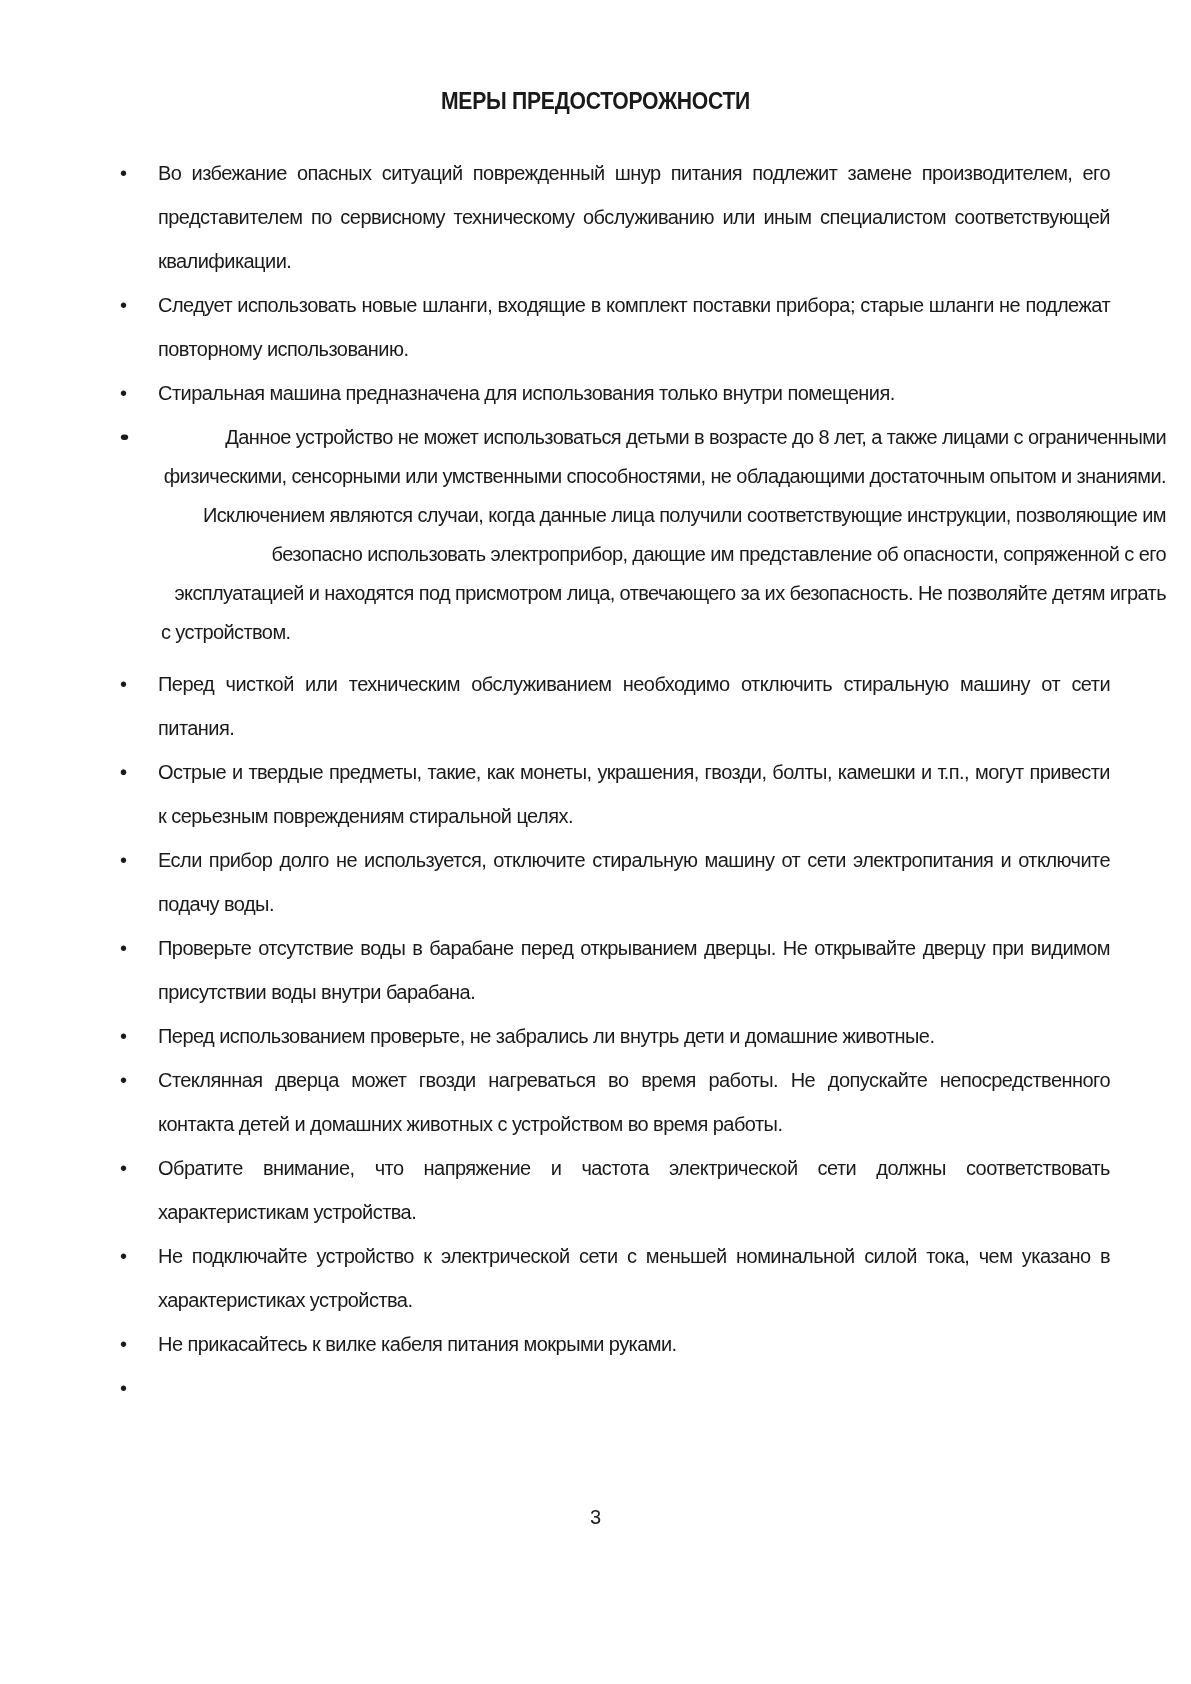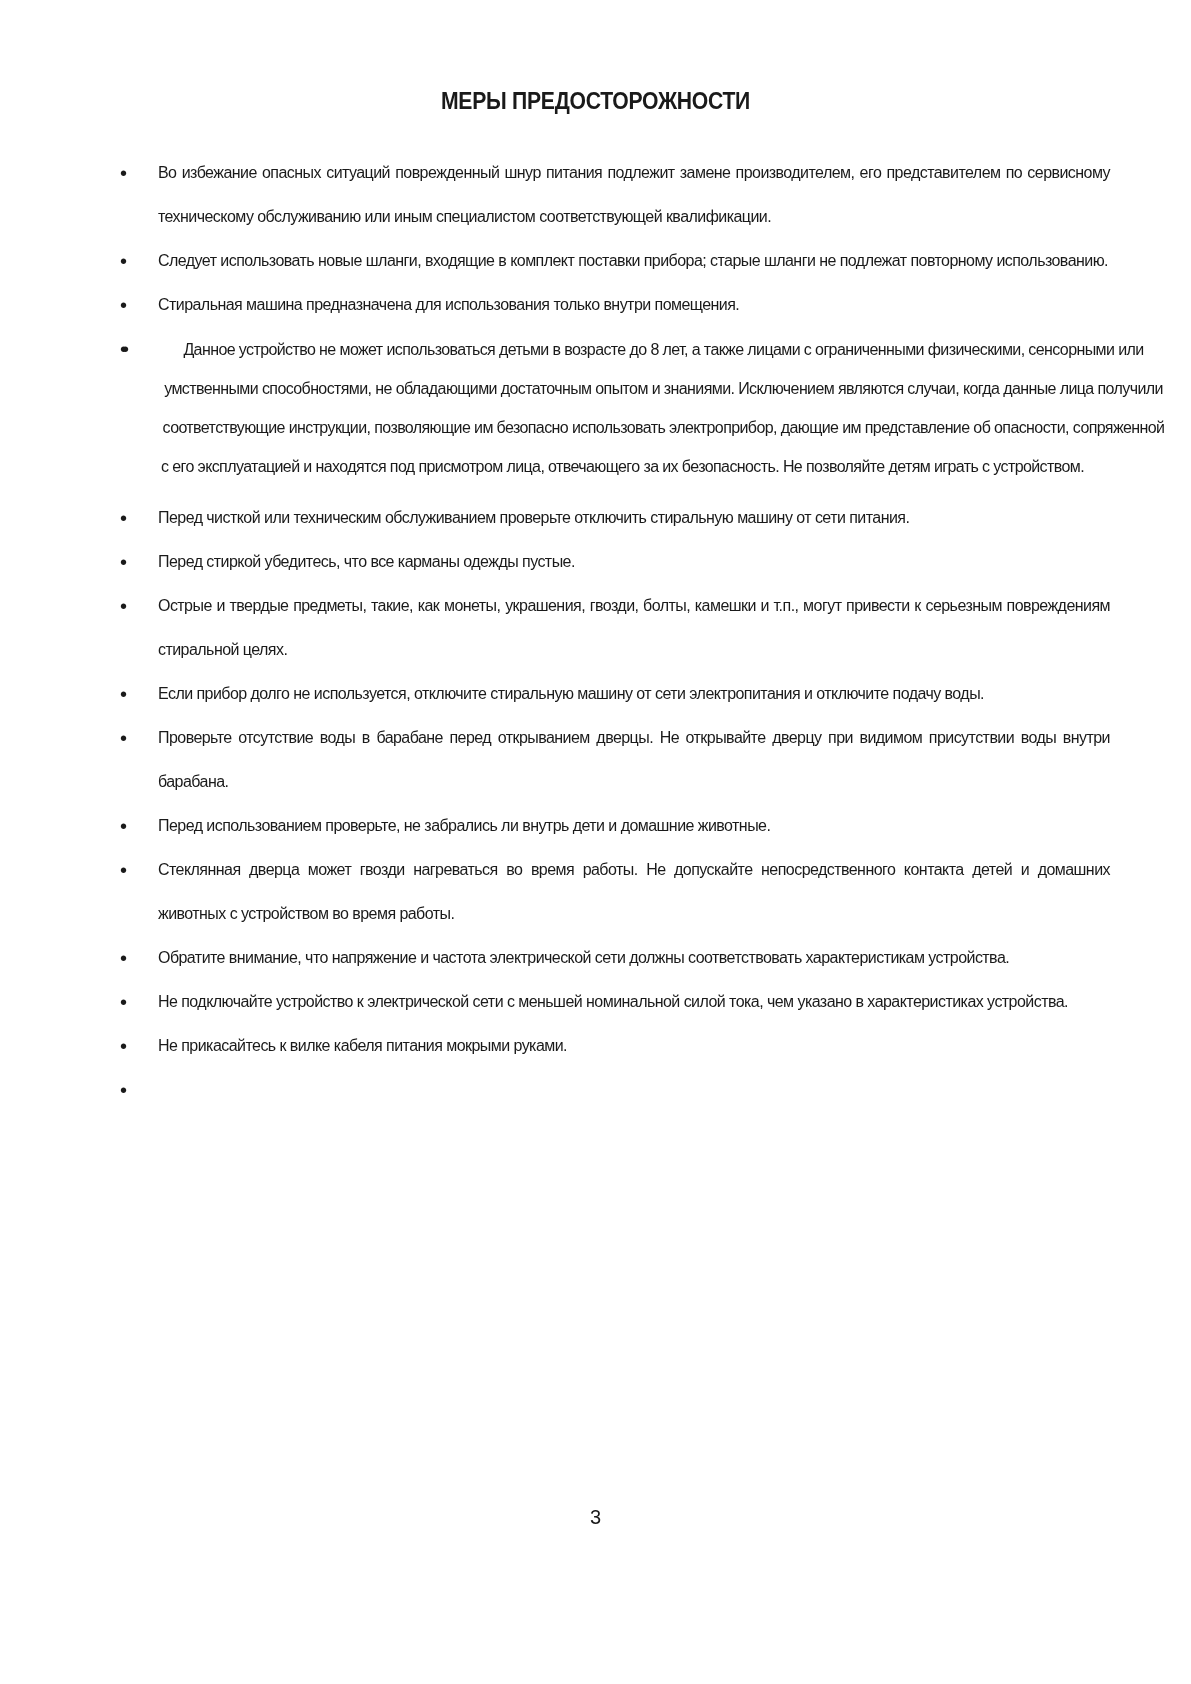--- a/index.html
+++ b/index.html
@@ -52,31 +52,31 @@
       position: absolute;
       left: 120px;
       top: 0;
       font-size: 20px;
       line-height: 44px;
     }
     .text {
       display: block;
       margin-left: 158px;
       width: 952px;
-      font-size: 16px;
+      font-size: 20px;
       line-height: 44px;
       text-align: justify;
       text-align-last: left;
       letter-spacing: -0.55px;
       word-spacing: 0px;
     }
     .item.wide .text {
       width: 1005px;
       margin-left: 161px;
-      text-align: center;
+      text-align: right;
       line-height: 39px;
       letter-spacing: -0.6px;
       padding-top: 3px;
       padding-bottom: 10px;
     }
     .item.wide .bullet {
       left: 122px;
       top: 3px;
       line-height: 39px;
     }
@@ -111,25 +111,24 @@
     </li>
     <li class="item">
       <span class="bullet">•</span>
     </li>
     <li class="item wide">
       <span class="bullet">•</span>
       <span class="text">Данное устройство не может использоваться детьми в возрасте до 8 лет, а также лицами с ограниченными физическими, сенсорными или умственными способностями, не обладающими достаточным опытом и знаниями. Исключением являются случаи, когда данные лица получили соответствующие инструкции, позволяющие им безопасно использовать электроприбор, дающие им представление об опасности, сопряженной с его эксплуатацией и находятся под присмотром лица, отвечающего за их безопасность. Не позволяйте детям играть с устройством.</span>
     </li>
     <li class="item">
       <span class="bullet">•</span>
-      <span class="text">Перед чисткой или техническим обслуживанием проверьте отключить стиральную машину от сети питания.</span>
+      <span class="text">Перед чисткой или техническим обслуживанием необходимо отключить стиральную машину от сети питания.</span>
     </li>
     <li class="item">
       <span class="bullet">•</span>
-      <span class="text">Перед стиркой убедитесь, что все карманы одежды пустые.</span>
     </li>
     <li class="item">
       <span class="bullet">•</span>
       <span class="text">Острые и твердые предметы, такие, как монеты, украшения, гвозди, болты, камешки и т.п., могут привести к серьезным повреждениям стиральной целях.</span>
     </li>
     <li class="item">
       <span class="bullet">•</span>
       <span class="text">Если прибор долго не используется, отключите стиральную машину от сети электропитания и отключите подачу воды.</span>
     </li>
     <li class="item">

